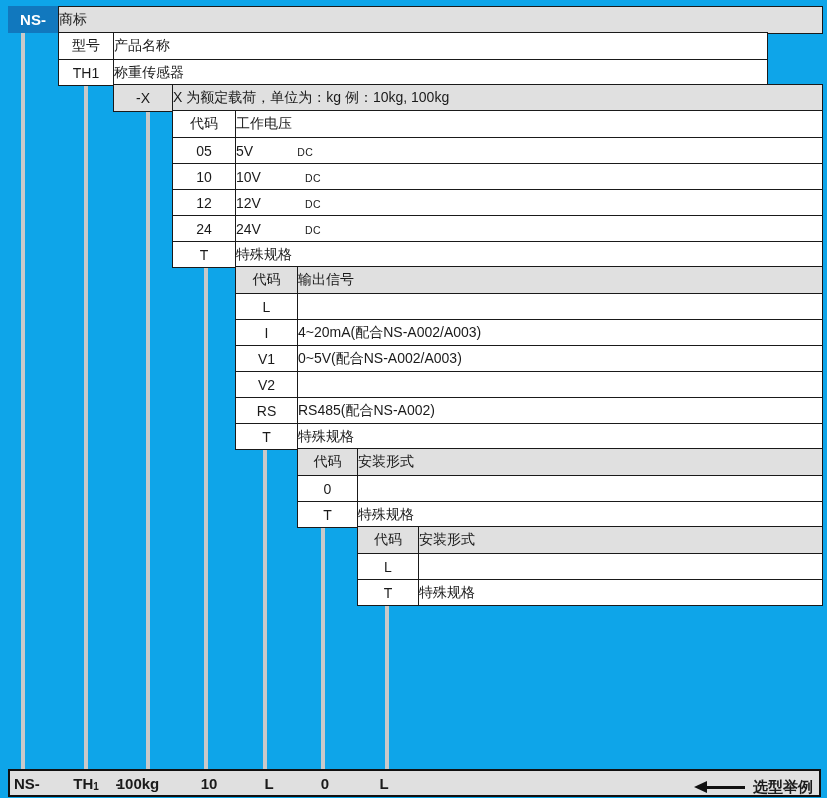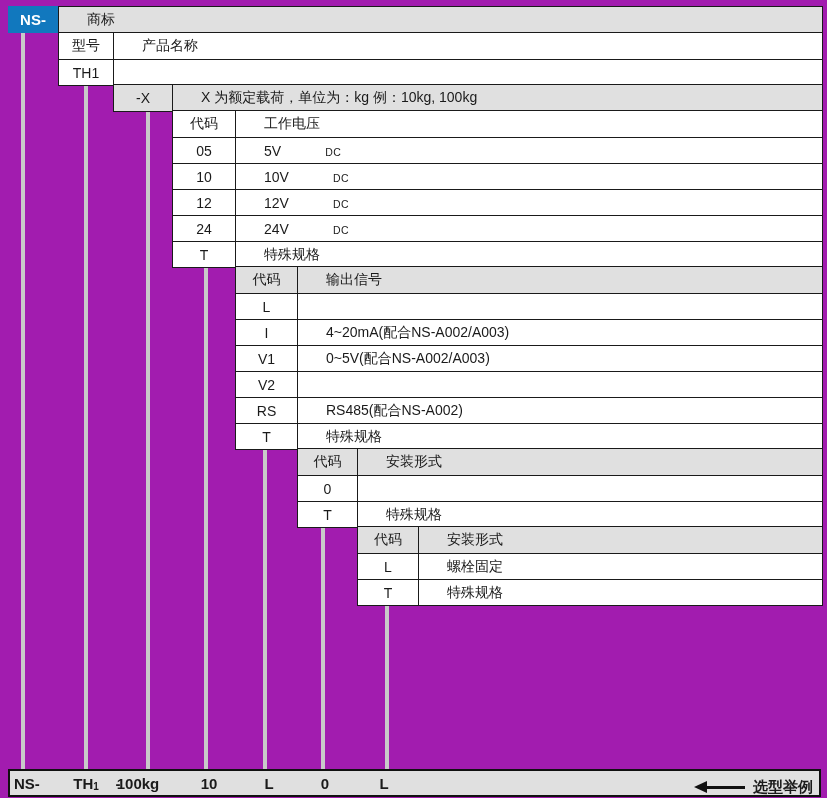--- a/index.html
+++ b/index.html
@@ -5,41 +5,41 @@
   :root{
     --brand-blue:#1178be;
     --header-gray:#e0e0e0;
     --bar-gray:#e0e0e0;
     --connector-gray:#c9c9c9;
     --line:#1a1a1a;
     --text:#1a1a1a;
   }
   html,body{margin:0;padding:0;background:#fff;}
   .page{
-    position:relative;width:827px;height:798px;background:#a21caf;overflow:hidden;
+    position:relative;width:827px;height:798px;background:#0ea5e9;overflow:hidden;
     font-family:"Liberation Sans","DejaVu Sans",sans-serif;
     font-size:14px;color:var(--text);
   }
   
   .brand-box{
     position:absolute;left:8px;top:6px;width:50px;height:27px;
     background:var(--brand-blue);color:#fff;font-weight:bold;font-size:15px;
     display:flex;align-items:center;justify-content:center;
   }
   
   .tbl{position:absolute;border:1px solid var(--line);background:#fff;box-sizing:border-box;z-index:2;}
   .tr{display:flex;height:26px;box-sizing:border-box;}
   .tr + .tr{border-top:1px solid var(--line);}
   .tr.hd{background:var(--header-gray);}
   .code{display:flex;align-items:center;justify-content:center;border-right:1px solid var(--line);box-sizing:border-box;flex:0 0 auto;}
-  .desc{display:flex;align-items:center;padding-left:28px;flex:1 1 auto;white-space:nowrap;overflow:hidden;}
+  .desc{display:flex;align-items:center;padding-left:0;flex:1 1 auto;white-space:nowrap;overflow:hidden;}
   .unit{font-size:10.5px;letter-spacing:.5px;margin-top:2px;margin-left:44px;}
   
   .t-trademark{left:58px;top:6px;width:765px;}
-  .t-model{left:58px;top:32px;width:765px;}
+  .t-model{left:58px;top:32px;width:710px;}
   .t-model .code{width:55px;}
   .t-capacity{left:113px;top:84px;width:710px;}
   .t-capacity .code{width:59px;}
   .t-voltage{left:172px;top:110px;width:651px;}
   .t-voltage .code{width:63px;}
   .t-output{left:235px;top:266px;width:588px;}
   .t-output .code{width:62px;}
   .t-mounting{left:297px;top:448px;width:526px;}
   .t-mounting .code{width:60px;}
   .t-fixing{left:357px;top:526px;width:466px;}
@@ -97,20 +97,21 @@
     </div>
   </div>
 
   <div class="tbl t-model">
     <div class="tr">
       <div class="code">型号</div>
       <div class="desc">产品名称</div>
     </div>
     <div class="tr">
       <div class="code">TH1</div>
+      <div class="desc">称重传感器</div>
     </div>
   </div>
 
   <div class="tbl t-capacity">
     <div class="tr hd">
       <div class="code">-X</div>
       <div class="desc">X 为额定载荷，单位为：kg 例：10kg, 100kg</div>
     </div>
   </div>
 
@@ -199,21 +200,20 @@
     </div>
   </div>
 
   <div class="tbl t-fixing">
     <div class="tr hd">
       <div class="code">代码</div>
       <div class="desc">安装形式</div>
     </div>
     <div class="tr">
       <div class="code">L</div>
-      <div class="desc">螺栓固定</div>
     </div>
     <div class="tr">
       <div class="code">T</div>
       <div class="desc">特殊规格</div>
     </div>
   </div>
 
   <div class="example-bar">
     <span class="seg seg-brand">NS-</span>
     <span class="seg seg-model"><span>TH</span><span class="sub">1</span></span>

